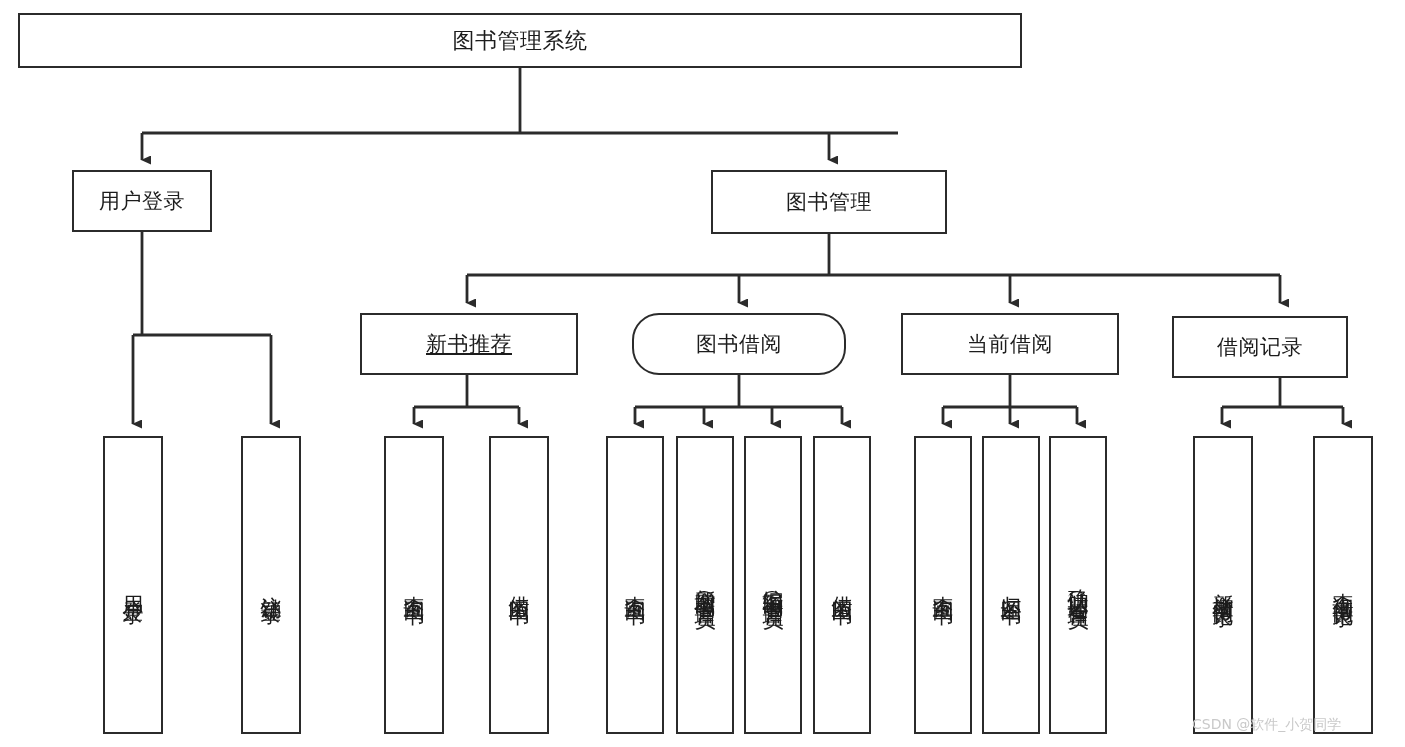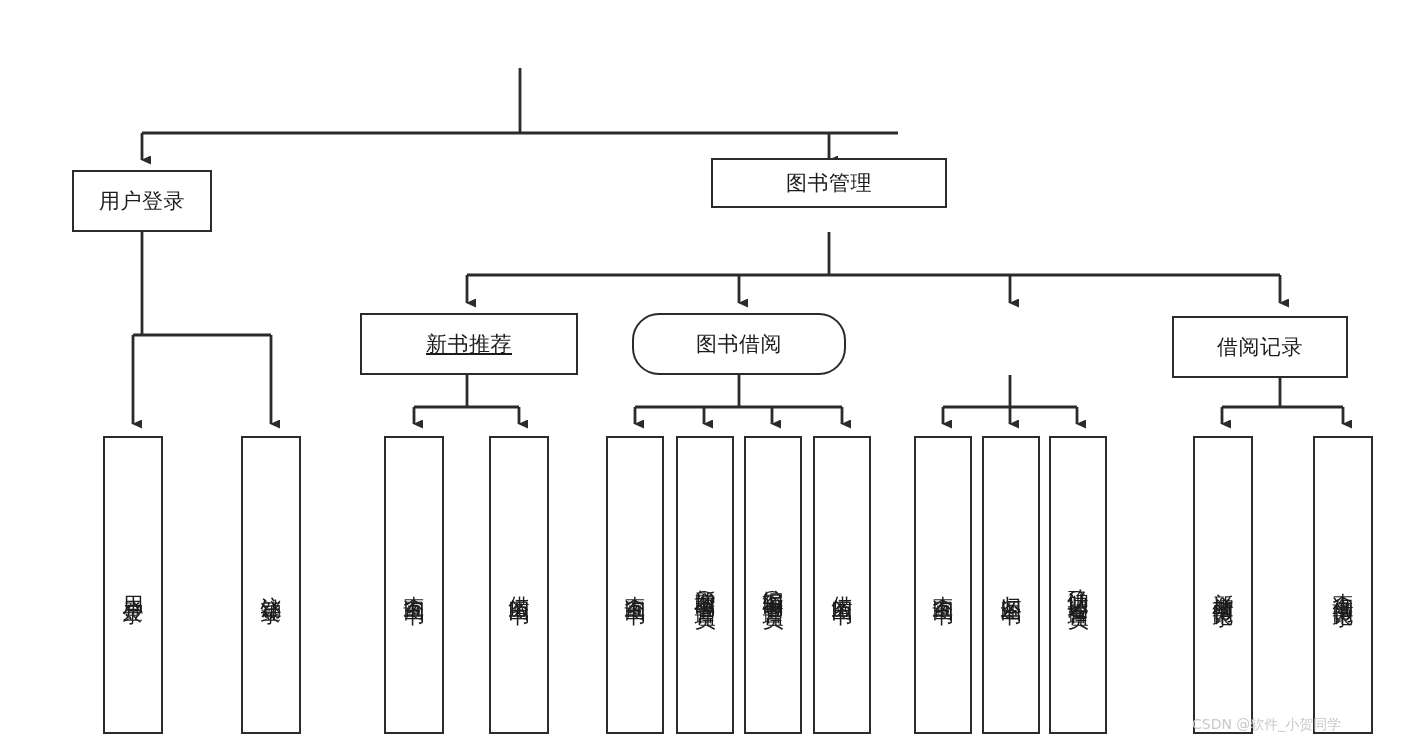--- a/index.html
+++ b/index.html
@@ -123,34 +123,40 @@
       <path d="M1010,407 L1010,424" marker-end="url(#arw)"></path>
       <path d="M1077,407 L1077,424" marker-end="url(#arw)"></path>
 
       <path d="M1280,375 L1280,407"></path>
       <path d="M1222,407 L1343,407"></path>
       <path d="M1222,407 L1222,424" marker-end="url(#arw)"></path>
       <path d="M1343,407 L1343,424" marker-end="url(#arw)"></path>
     </g>
   </svg>
 
+  <div class="node h root" style="left:18px; top:13px; width:1004px; height:55px;">
+    <span class="lbl">图书管理系统</span>
+  </div>
 
   <div class="node h" style="left:72px; top:170px; width:140px; height:62px;">
     <span class="lbl">用户登录</span>
   </div>
-  <div class="node h" style="left:711px; top:158px; width:236px; height:50px;">
+  <div class="node h" style="left:711px; top:170px; width:236px; height:64px;">
     <span class="lbl">图书管理</span>
   </div>
 
   <div class="node h" style="left:360px; top:313px; width:218px; height:62px;text-decoration:underline;">
     <span class="lbl">新书推荐</span>
   </div>
   <div class="node h" style="left:632px; top:313px; width:214px; height:62px;border-radius:27px;">
     <span class="lbl">图书借阅</span>
   </div>
+  <div class="node h" style="left:901px; top:313px; width:218px; height:62px;">
+    <span class="lbl">当前借阅</span>
+  </div>
   <div class="node h" style="left:1172px; top:316px; width:176px; height:62px;">
     <span class="lbl">借阅记录</span>
   </div>
 
   <div class="node v" style="left:103px; top:436px; width:60px; height:298px;">
     <span class="lbl">用户登录</span>
   </div>
   <div class="node v" style="left:241px; top:436px; width:60px; height:298px;">
     <span class="lbl">注销登录</span>
   </div>

